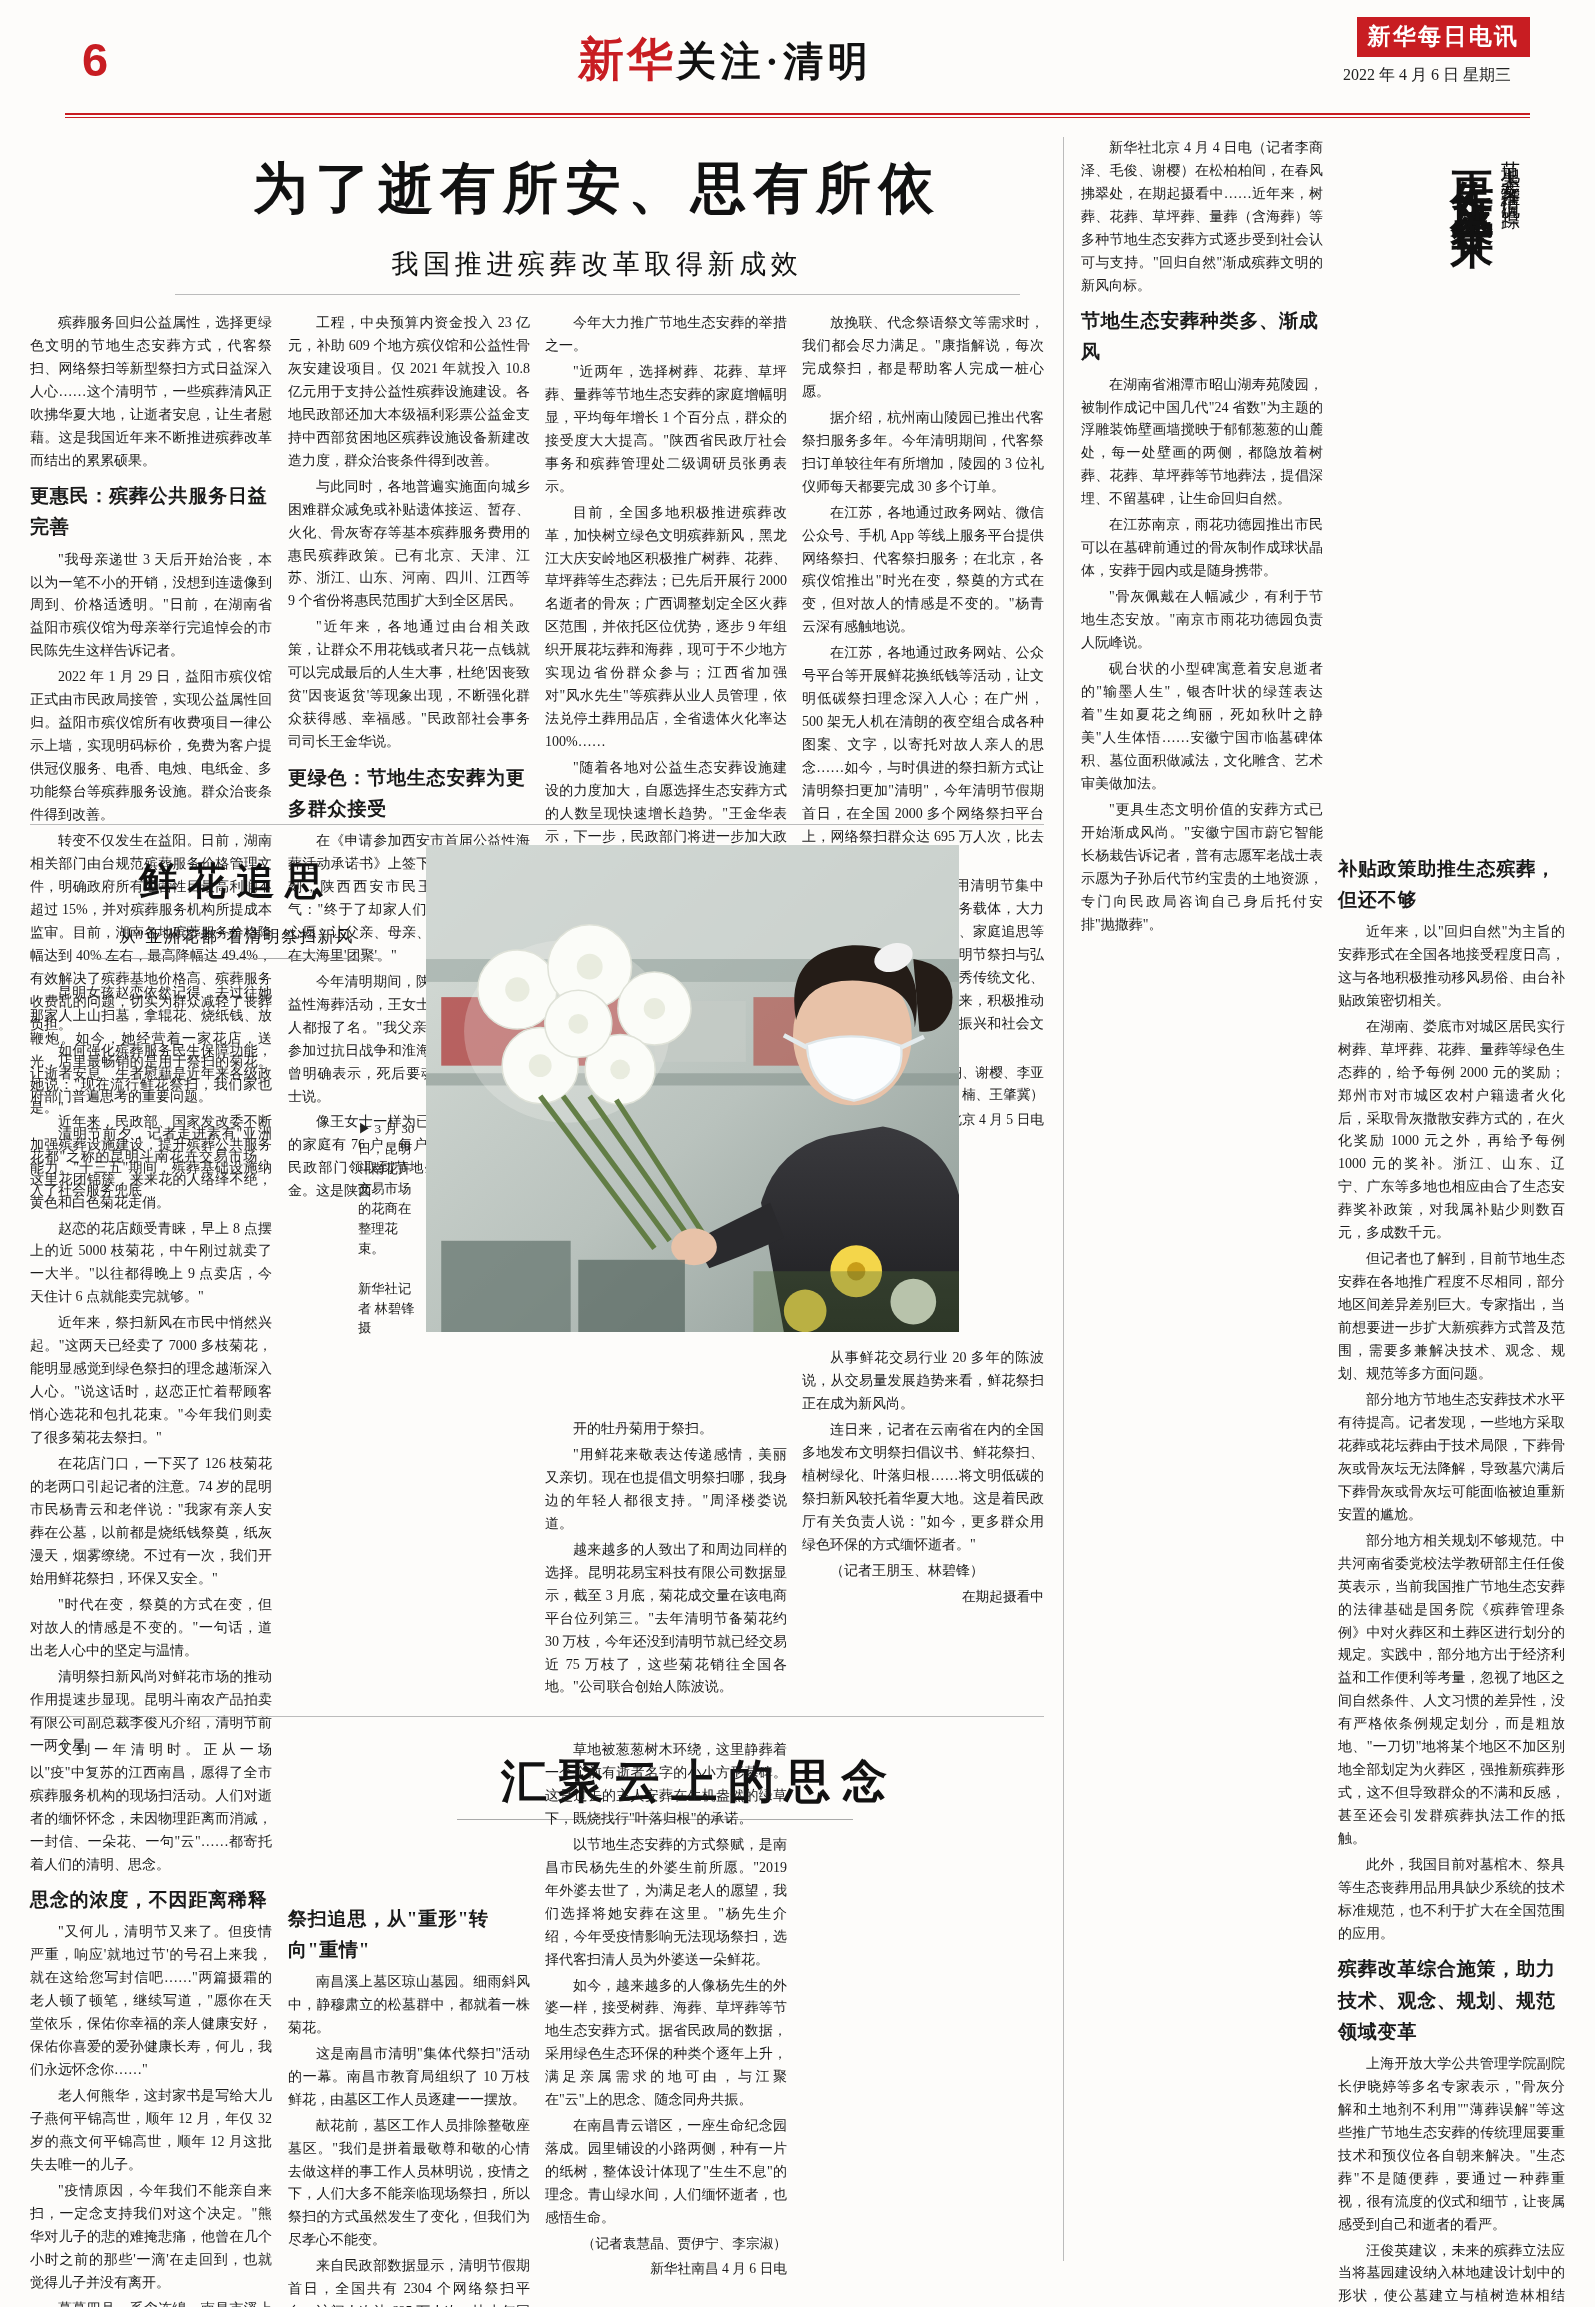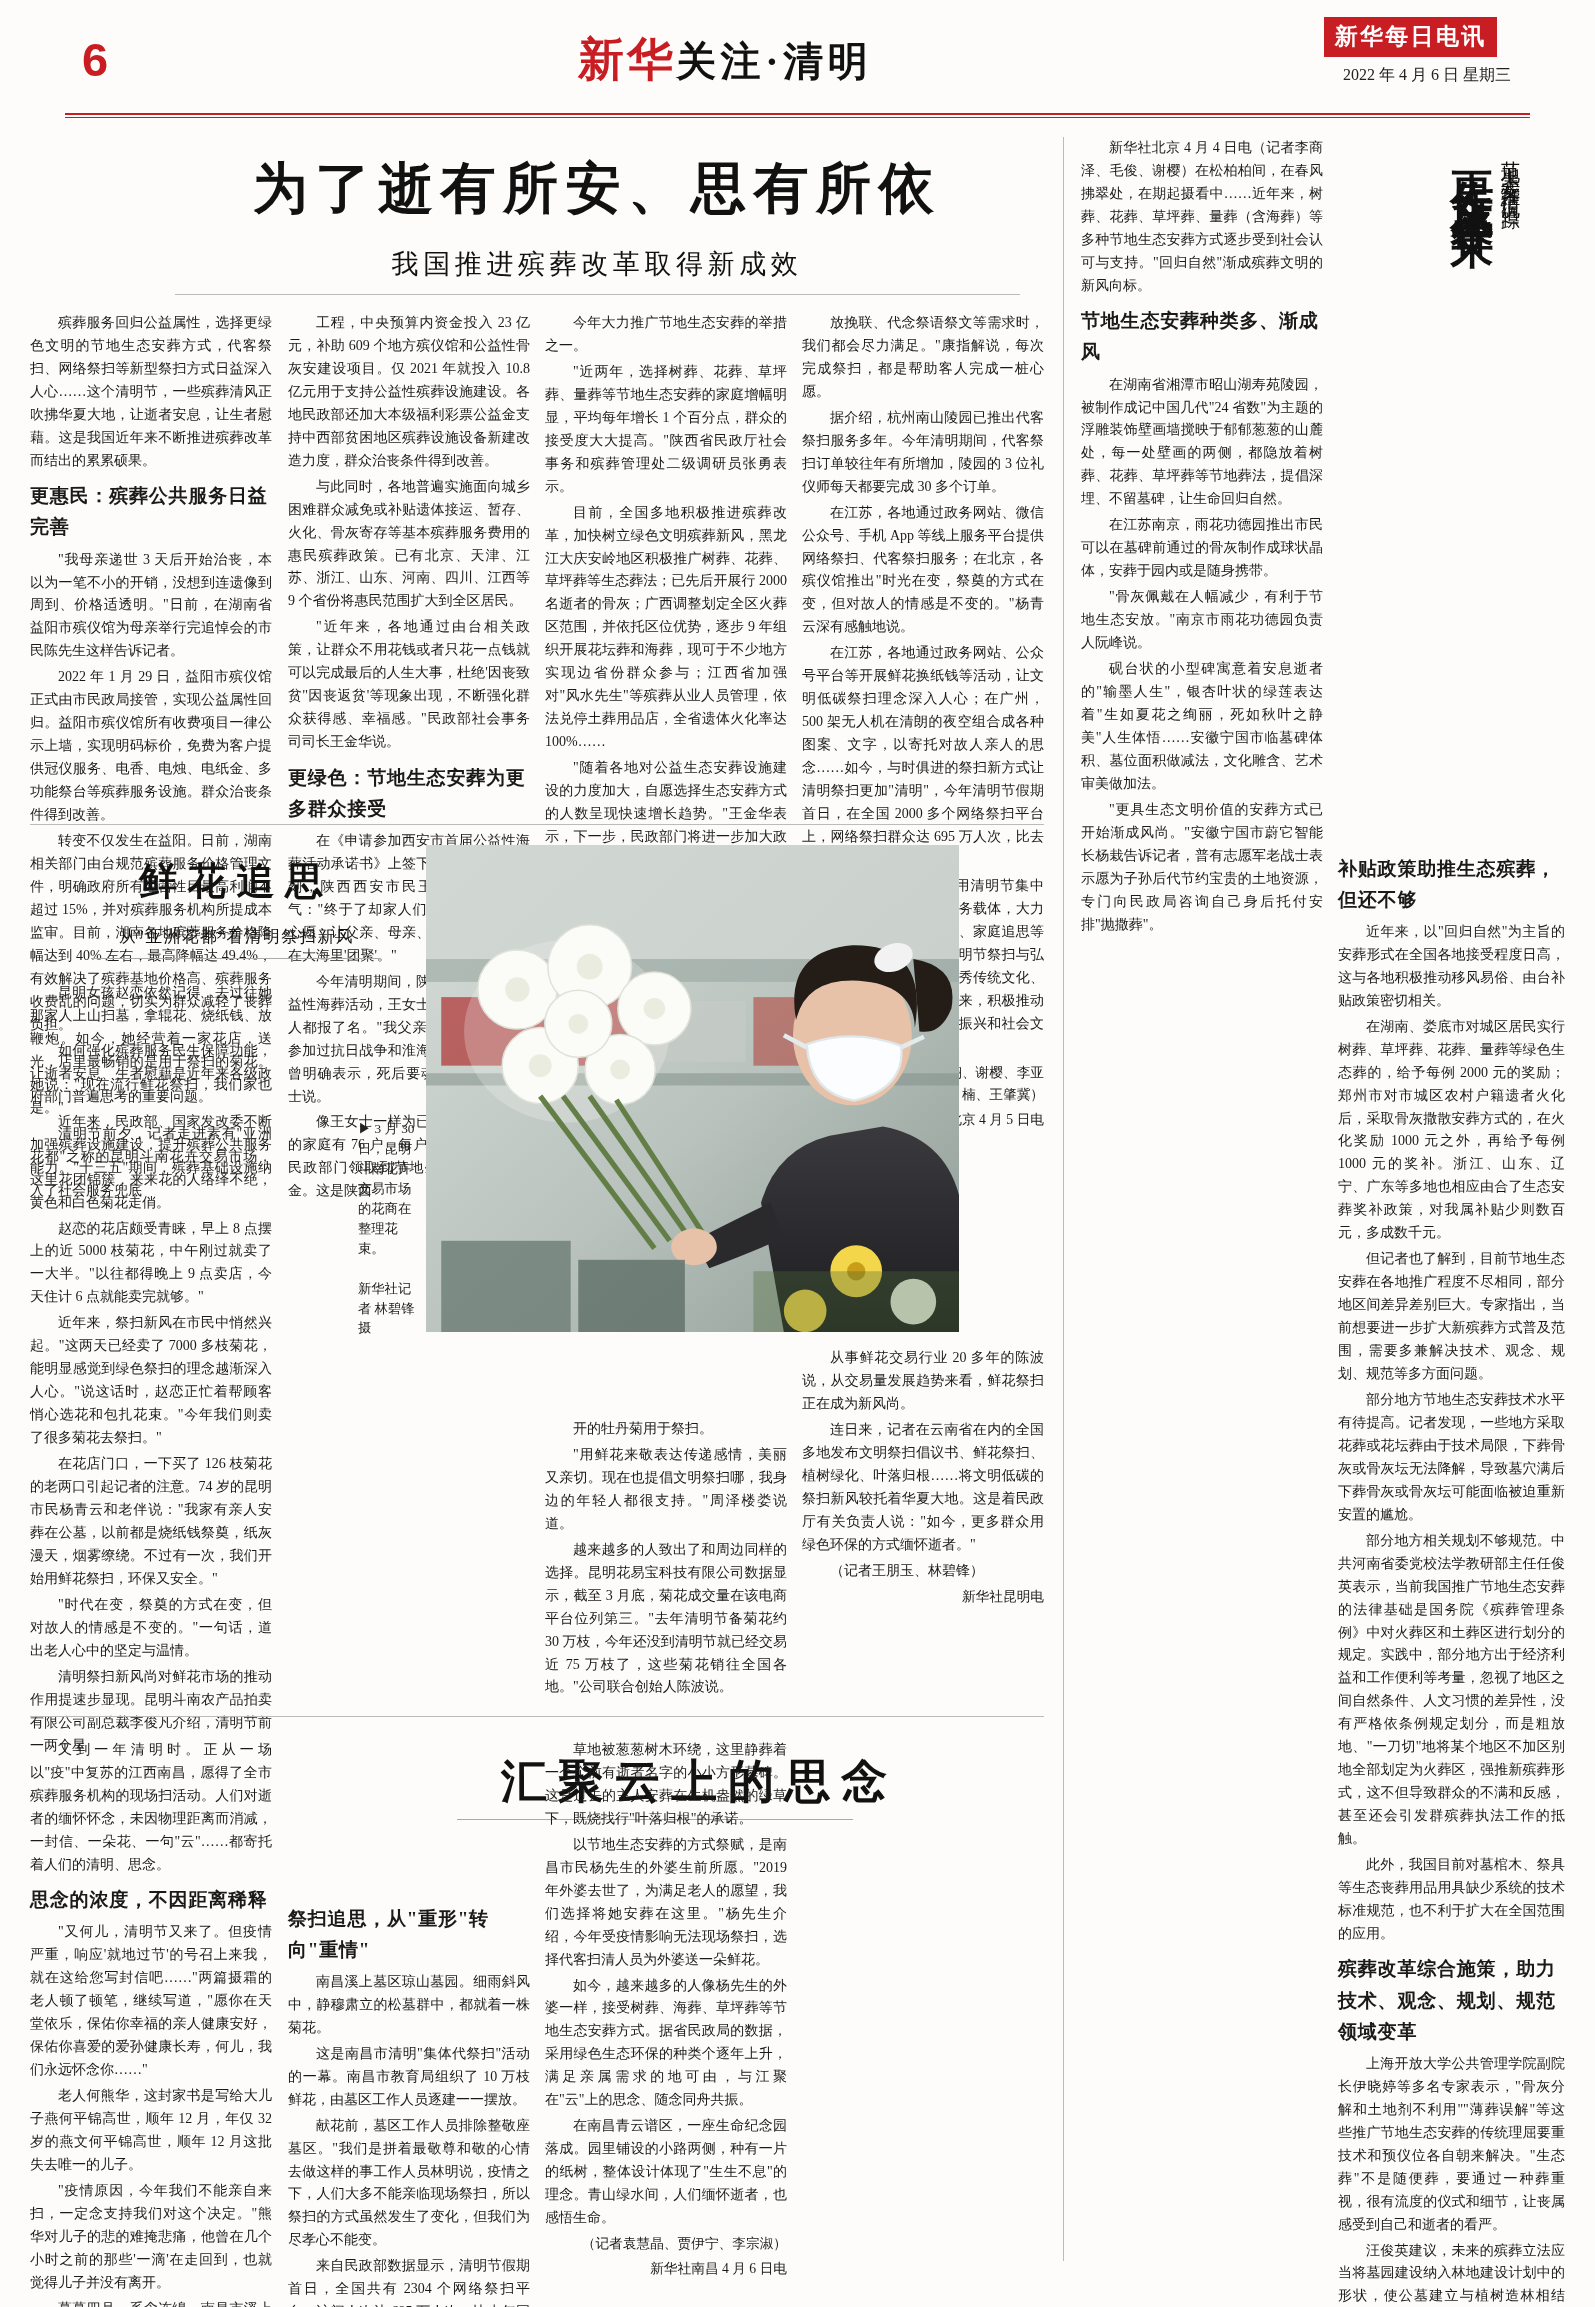--- a/index.html
+++ b/index.html
@@ -5,21 +5,21 @@
   html,body{margin:0;padding:0;background:#ffffff;}
   body{width:1595px;height:2307px;font-family:"Liberation Serif",serif;color:#111;}
   .page{position:relative;width:1595px;height:2307px;background:#fdfcfa;overflow:hidden;}
 
   
   .masthead{position:absolute;left:0;top:0;width:1595px;height:114px;}
   .mh-pagenum{position:absolute;left:82px;top:32px;font-size:47px;font-weight:bold;color:#c81d22;font-family:"Liberation Sans",sans-serif;}
   .mh-title{position:absolute;left:578px;top:29px;width:457px;text-align:left;}
   .mh-title .red{font-size:46px;font-weight:bold;color:#c81d22;letter-spacing:3px;font-family:"Liberation Serif",serif;}
   .mh-title .blk{font-size:40px;font-weight:bold;color:#111;letter-spacing:4.6px;}
-  .mh-brand{position:absolute;right:65px;top:16.7px;width:206px;text-align:left;}
+  .mh-brand{position:absolute;right:65px;top:16.7px;width:206px;text-align:right;}
   .mh-brand .bd{display:inline-block;background:#c81d22;color:#fff;font-size:23px;font-weight:bold;padding:4.6px 10.7px;letter-spacing:2.3px;}
   .mh-date{position:absolute;right:65px;top:65px;width:206px;text-align:center;font-size:16px;color:#222;}
   .mh-rule{position:absolute;left:65px;right:65px;top:113px;height:2.3px;background:#c81d22;}
   .mh-rule2{position:absolute;left:65px;right:65px;top:117px;height:0.8px;background:#c81d22;}
 
   
   .headline{position:absolute;left:91px;top:152px;width:1012px;text-align:center;}
   .headline h1{margin:0;font-size:55px;font-weight:bold;letter-spacing:7.6px;color:#111;font-family:"Liberation Serif",serif;}
   .headline h2{margin:20px 0 0 0;font-size:27px;font-weight:normal;letter-spacing:4.6px;color:#111;}
   .hl-rule{position:absolute;left:175px;top:294px;width:845px;height:0.8px;background:#bbb;}
@@ -228,21 +228,21 @@
   <div class="col" style="left:545px;top:1418px;width:242px;">
     <p>开的牡丹菊用于祭扫。</p>
     <p>"用鲜花来敬表达传递感情，美丽又亲切。现在也提倡文明祭扫哪，我身边的年轻人都很支持。"周泽楼娄说道。</p>
     <p>越来越多的人致出了和周边同样的选择。昆明花易宝科技有限公司数据显示，截至 3 月底，菊花成交量在该电商平台位列第三。"去年清明节备菊花约 30 万枝，今年还没到清明节就已经交易近 75 万枝了，这些菊花销往全国各地。"公司联合创始人陈波说。</p>
   </div>
 
   <div class="col" style="left:802px;top:1347px;width:242px;">
     <p>从事鲜花交易行业 20 多年的陈波说，从交易量发展趋势来看，鲜花祭扫正在成为新风尚。</p>
     <p>连日来，记者在云南省在内的全国多地发布文明祭扫倡议书、鲜花祭扫、植树绿化、叶落归根……将文明低碳的祭扫新风较托着华夏大地。这是着民政厅有关负责人说："如今，更多群众用绿色环保的方式缅怀逝者。"</p>
     <p>（记者王朋玉、林碧锋）</p>
-    <p class="tail">新华社昆明电</p>
+    <p class="tail">在期起摄看中</p>
     <p class="tail"></p>
   </div>
 
   <div class="divider-h" style="left:30px;top:1716px;width:1014px;"></div>
 
   <div class="feat2-title">汇聚云上的思念</div>
   <div class="feat2-rule"></div>
 
   <div class="col" style="left:30px;top:1739px;width:242px;">
     <p>又到一年清明时。正从一场以"疫"中复苏的江西南昌，愿得了全市殡葬服务机构的现场扫活动。人们对逝者的缅怀怀念，未因物理距离而消减，一封信、一朵花、一句"云"……都寄托着人们的清明、思念。</p>

